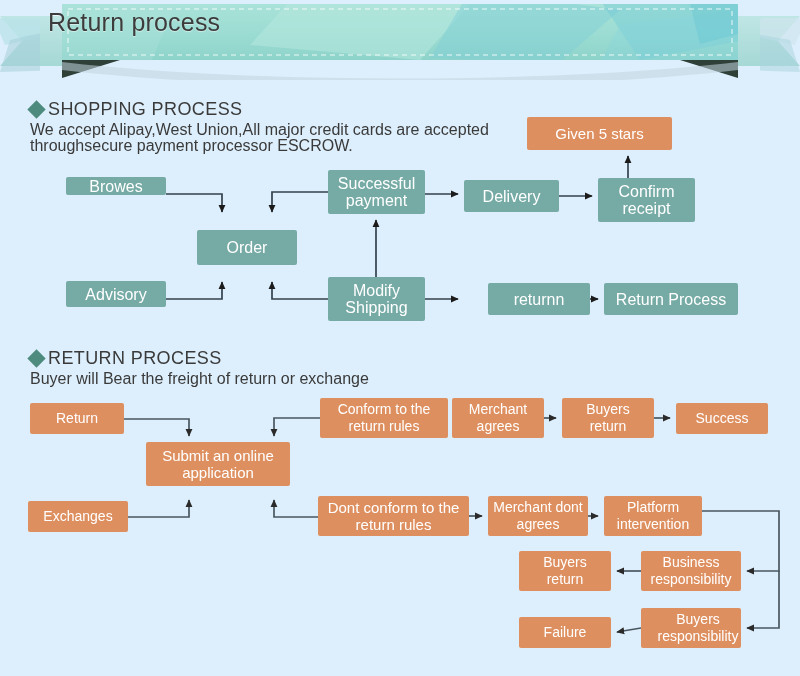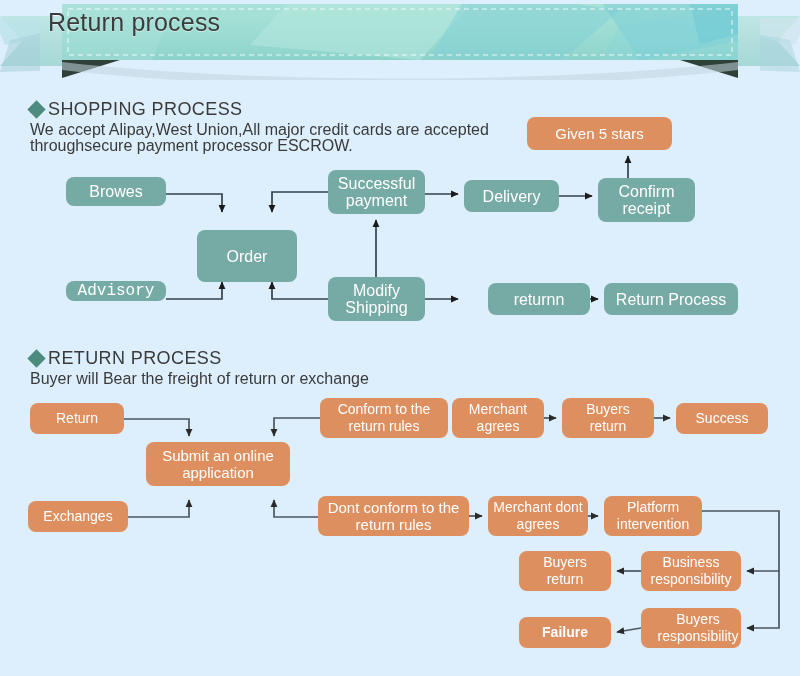--- a/index.html
+++ b/index.html
@@ -31,21 +31,21 @@
   .section-desc{
     position:absolute;font-size:16px;color:#3a3a3a;line-height:16px;
   }
 
   
   .box{
     position:absolute;
     display:flex;align-items:center;justify-content:center;
     text-align:center;
     color:#ffffff;
-    border-radius:8px;
+    border-radius:2px;
     line-height:17px;
     box-sizing:border-box;
     padding:2px 4px;
   }
   .box.teal{background:#75aaa5;font-size:16px;}
   .box.orange{background:#de8f5f;font-size:14px;}
   .box.orange.big{font-size:15px;}
 
   
   .wires{position:absolute;left:0;top:0;width:800px;height:676px;pointer-events:none;}
@@ -171,23 +171,23 @@
 <div class="section-head" style="left:30px;top:99px;">
   <span class="diamond"></span>
   <span class="section-title">SHOPPING PROCESS</span>
 </div>
 <div class="section-desc" style="left:30px;top:122px;width:520px;">
   <div>We accept Alipay,West Union,All major credit cards are accepted</div>
   <div>throughsecure payment processor ESCROW.</div>
 </div>
 
 <div id="shopping-nodes">
-    <div class="box teal" style="left: 66px; top: 177px; width: 100px; height: 29px;">Browes</div>
-    <div class="box teal" style="left: 197px; top: 230px; width: 100px; height: 52px;">Order</div>
-    <div class="box teal" style="left: 66px; top: 281px; width: 100px; height: 20px; font-family: Liberation Mono, monospace;">Advisory</div>
+    <div class="box teal" style="left: 66px; top: 177px; width: 100px; height: 18px;">Browes</div>
+    <div class="box teal" style="left: 197px; top: 230px; width: 100px; height: 35px;">Order</div>
+    <div class="box teal" style="left: 66px; top: 281px; width: 100px; height: 26px;">Advisory</div>
     <div class="box teal" style="left: 328px; top: 170px; width: 97px; height: 44px;">Successful payment</div>
     <div class="box teal" style="left: 328px; top: 277px; width: 97px; height: 44px;">Modify Shipping</div>
     <div class="box teal" style="left: 464px; top: 180px; width: 95px; height: 32px;">Delivery</div>
     <div class="box teal" style="left: 598px; top: 178px; width: 97px; height: 44px;">Confirm receipt</div>
     <div class="box orange big" style="left: 527px; top: 117px; width: 145px; height: 33px;">Given 5 stars</div>
     <div class="box teal" style="left: 488px; top: 283px; width: 102px; height: 32px;">returnn</div>
     <div class="box teal" style="left: 604px; top: 283px; width: 134px; height: 32px;">Return Process</div>
   </div>
 
 <div class="section-head" style="left:30px;top:348px;">
@@ -202,15 +202,15 @@
     <div class="box orange" style="left: 28px; top: 501px; width: 100px; height: 31px;">Exchanges</div>
     <div class="box orange" style="left: 320px; top: 398px; width: 128px; height: 40px;">Conform to the return rules</div>
     <div class="box orange" style="left: 452px; top: 398px; width: 92px; height: 40px;">Merchant agrees</div>
     <div class="box orange" style="left: 562px; top: 398px; width: 92px; height: 40px;">Buyers return</div>
     <div class="box orange" style="left: 676px; top: 403px; width: 92px; height: 31px;">Success</div>
     <div class="box orange big" style="left: 318px; top: 496px; width: 151px; height: 40px;">Dont conform to the return rules</div>
     <div class="box orange" style="left: 488px; top: 496px; width: 100px; height: 40px;">Merchant dont agrees</div>
     <div class="box orange" style="left: 604px; top: 496px; width: 98px; height: 40px;">Platform intervention</div>
     <div class="box orange" style="left: 519px; top: 551px; width: 92px; height: 40px;">Buyers return</div>
     <div class="box orange" style="left: 641px; top: 551px; width: 100px; height: 40px;">Business responsibility</div>
-    <div class="box orange" style="left: 519px; top: 617px; width: 92px; height: 31px; font-weight: bold;">Failure</div>
+    <div class="box orange" style="left: 519px; top: 617px; width: 92px; height: 31px;">Failure</div>
     <div class="box orange" style="left: 641px; top: 608px; width: 100px; height: 40px; padding-left: 18px;">Buyers responsibility</div>
   </div>
 
 </body></html>

